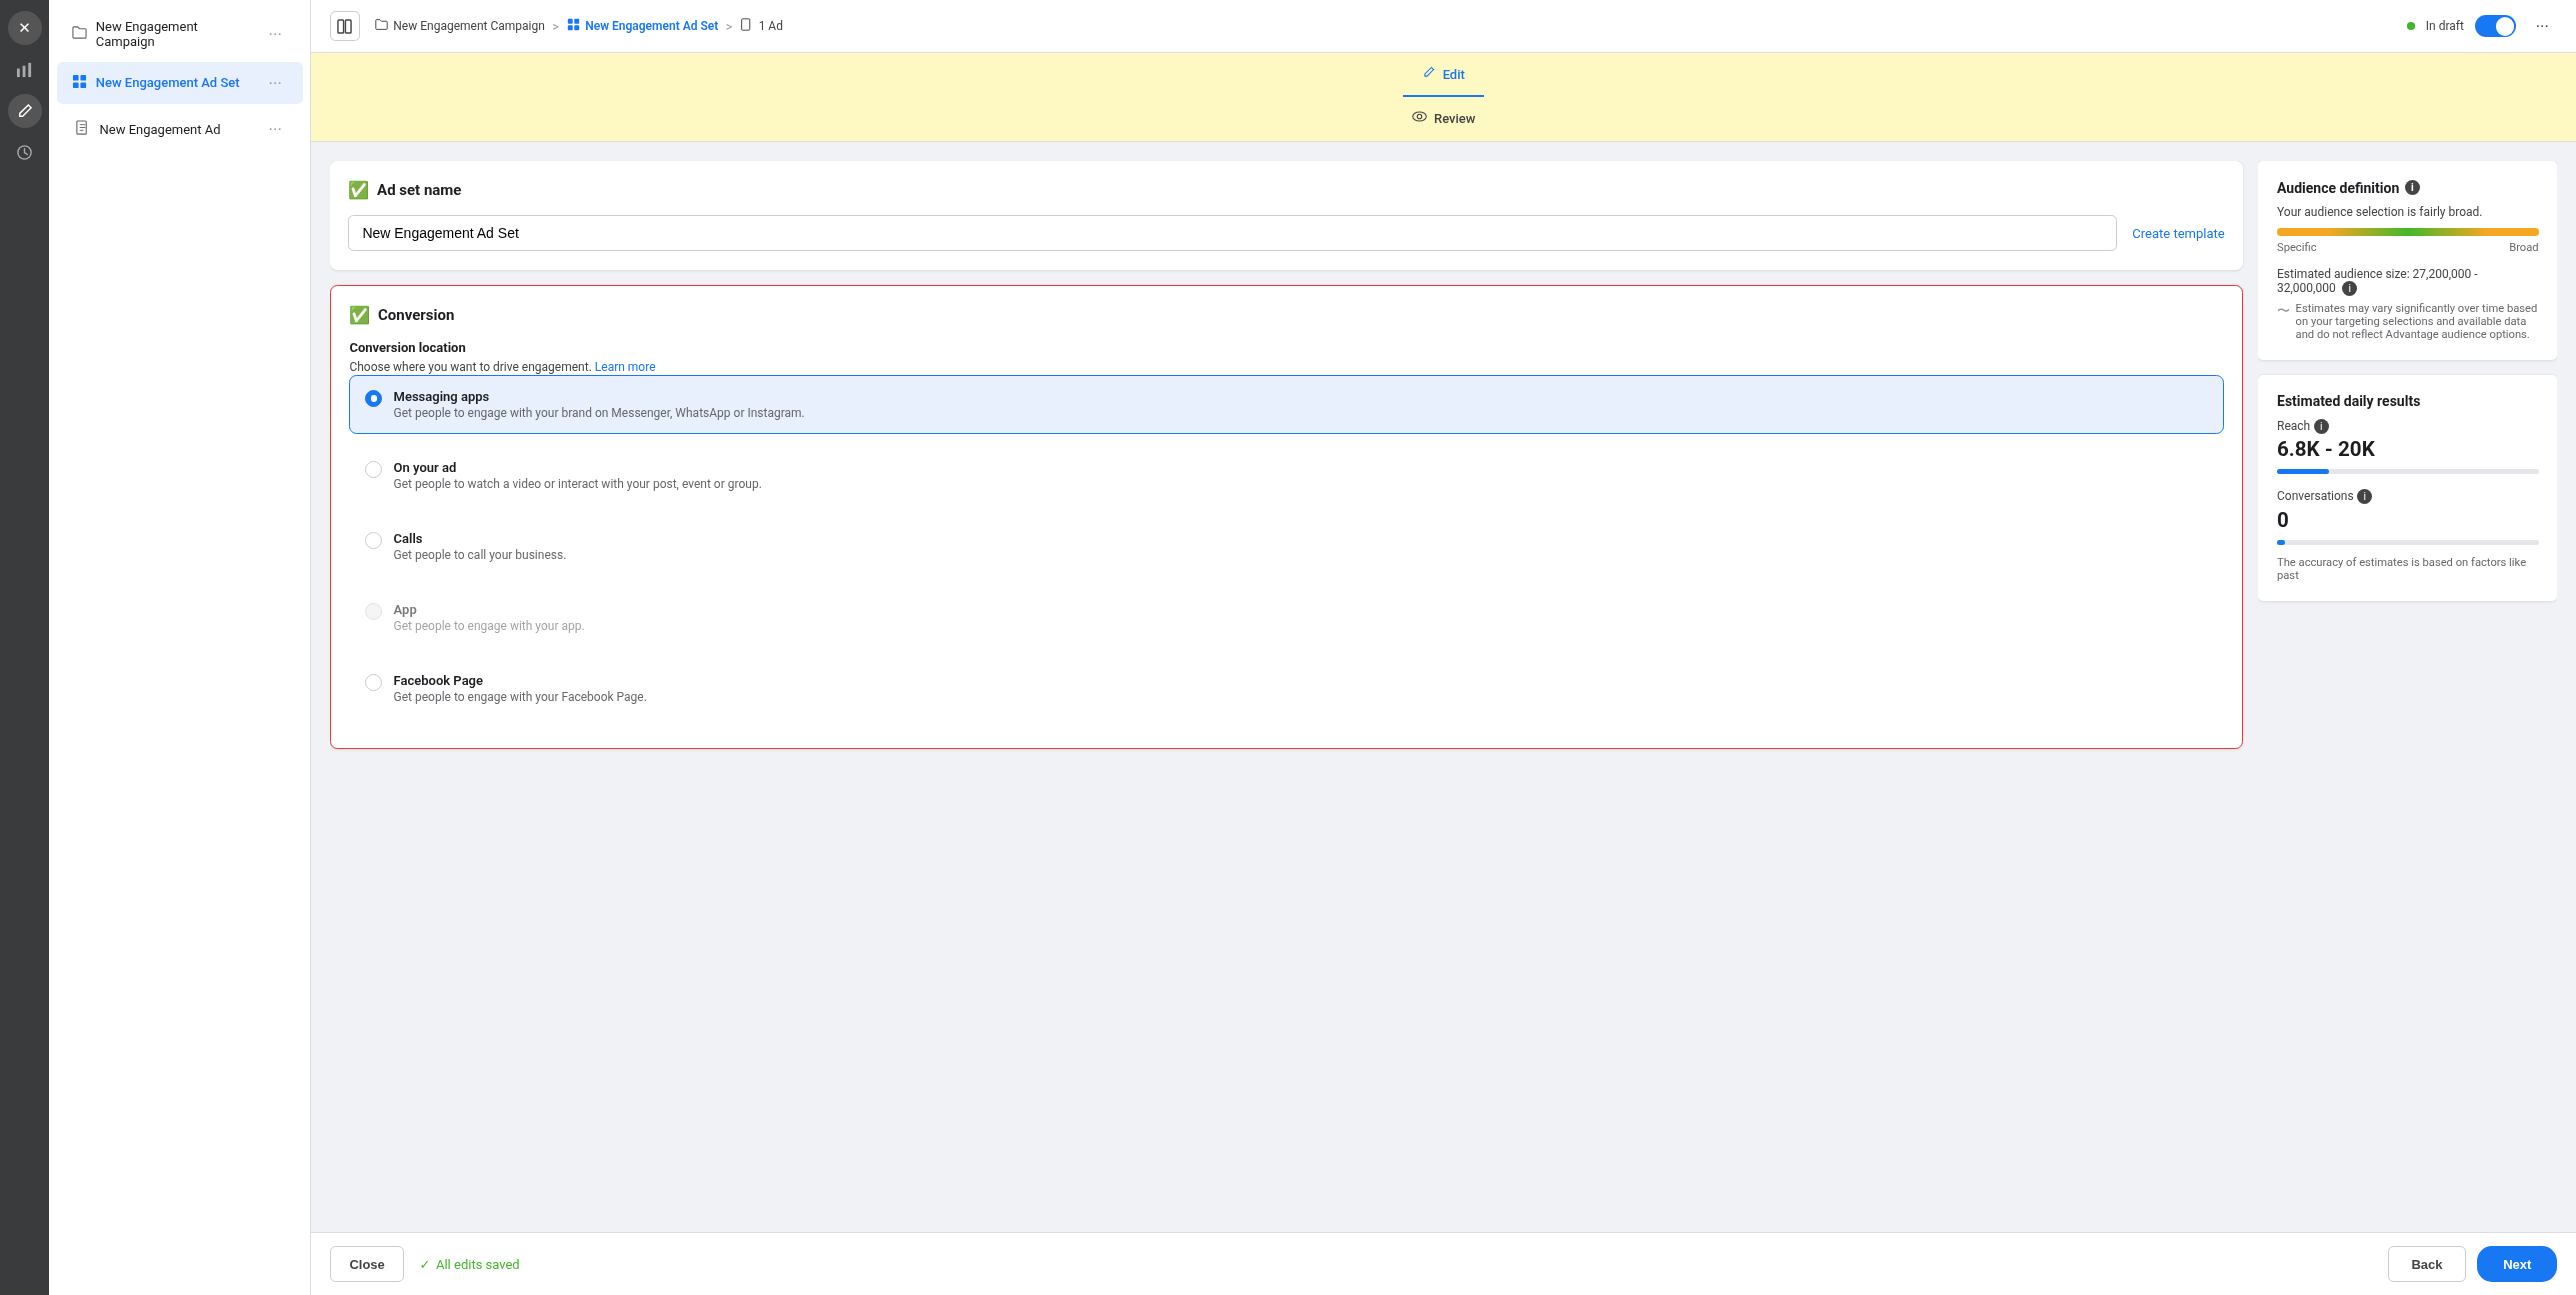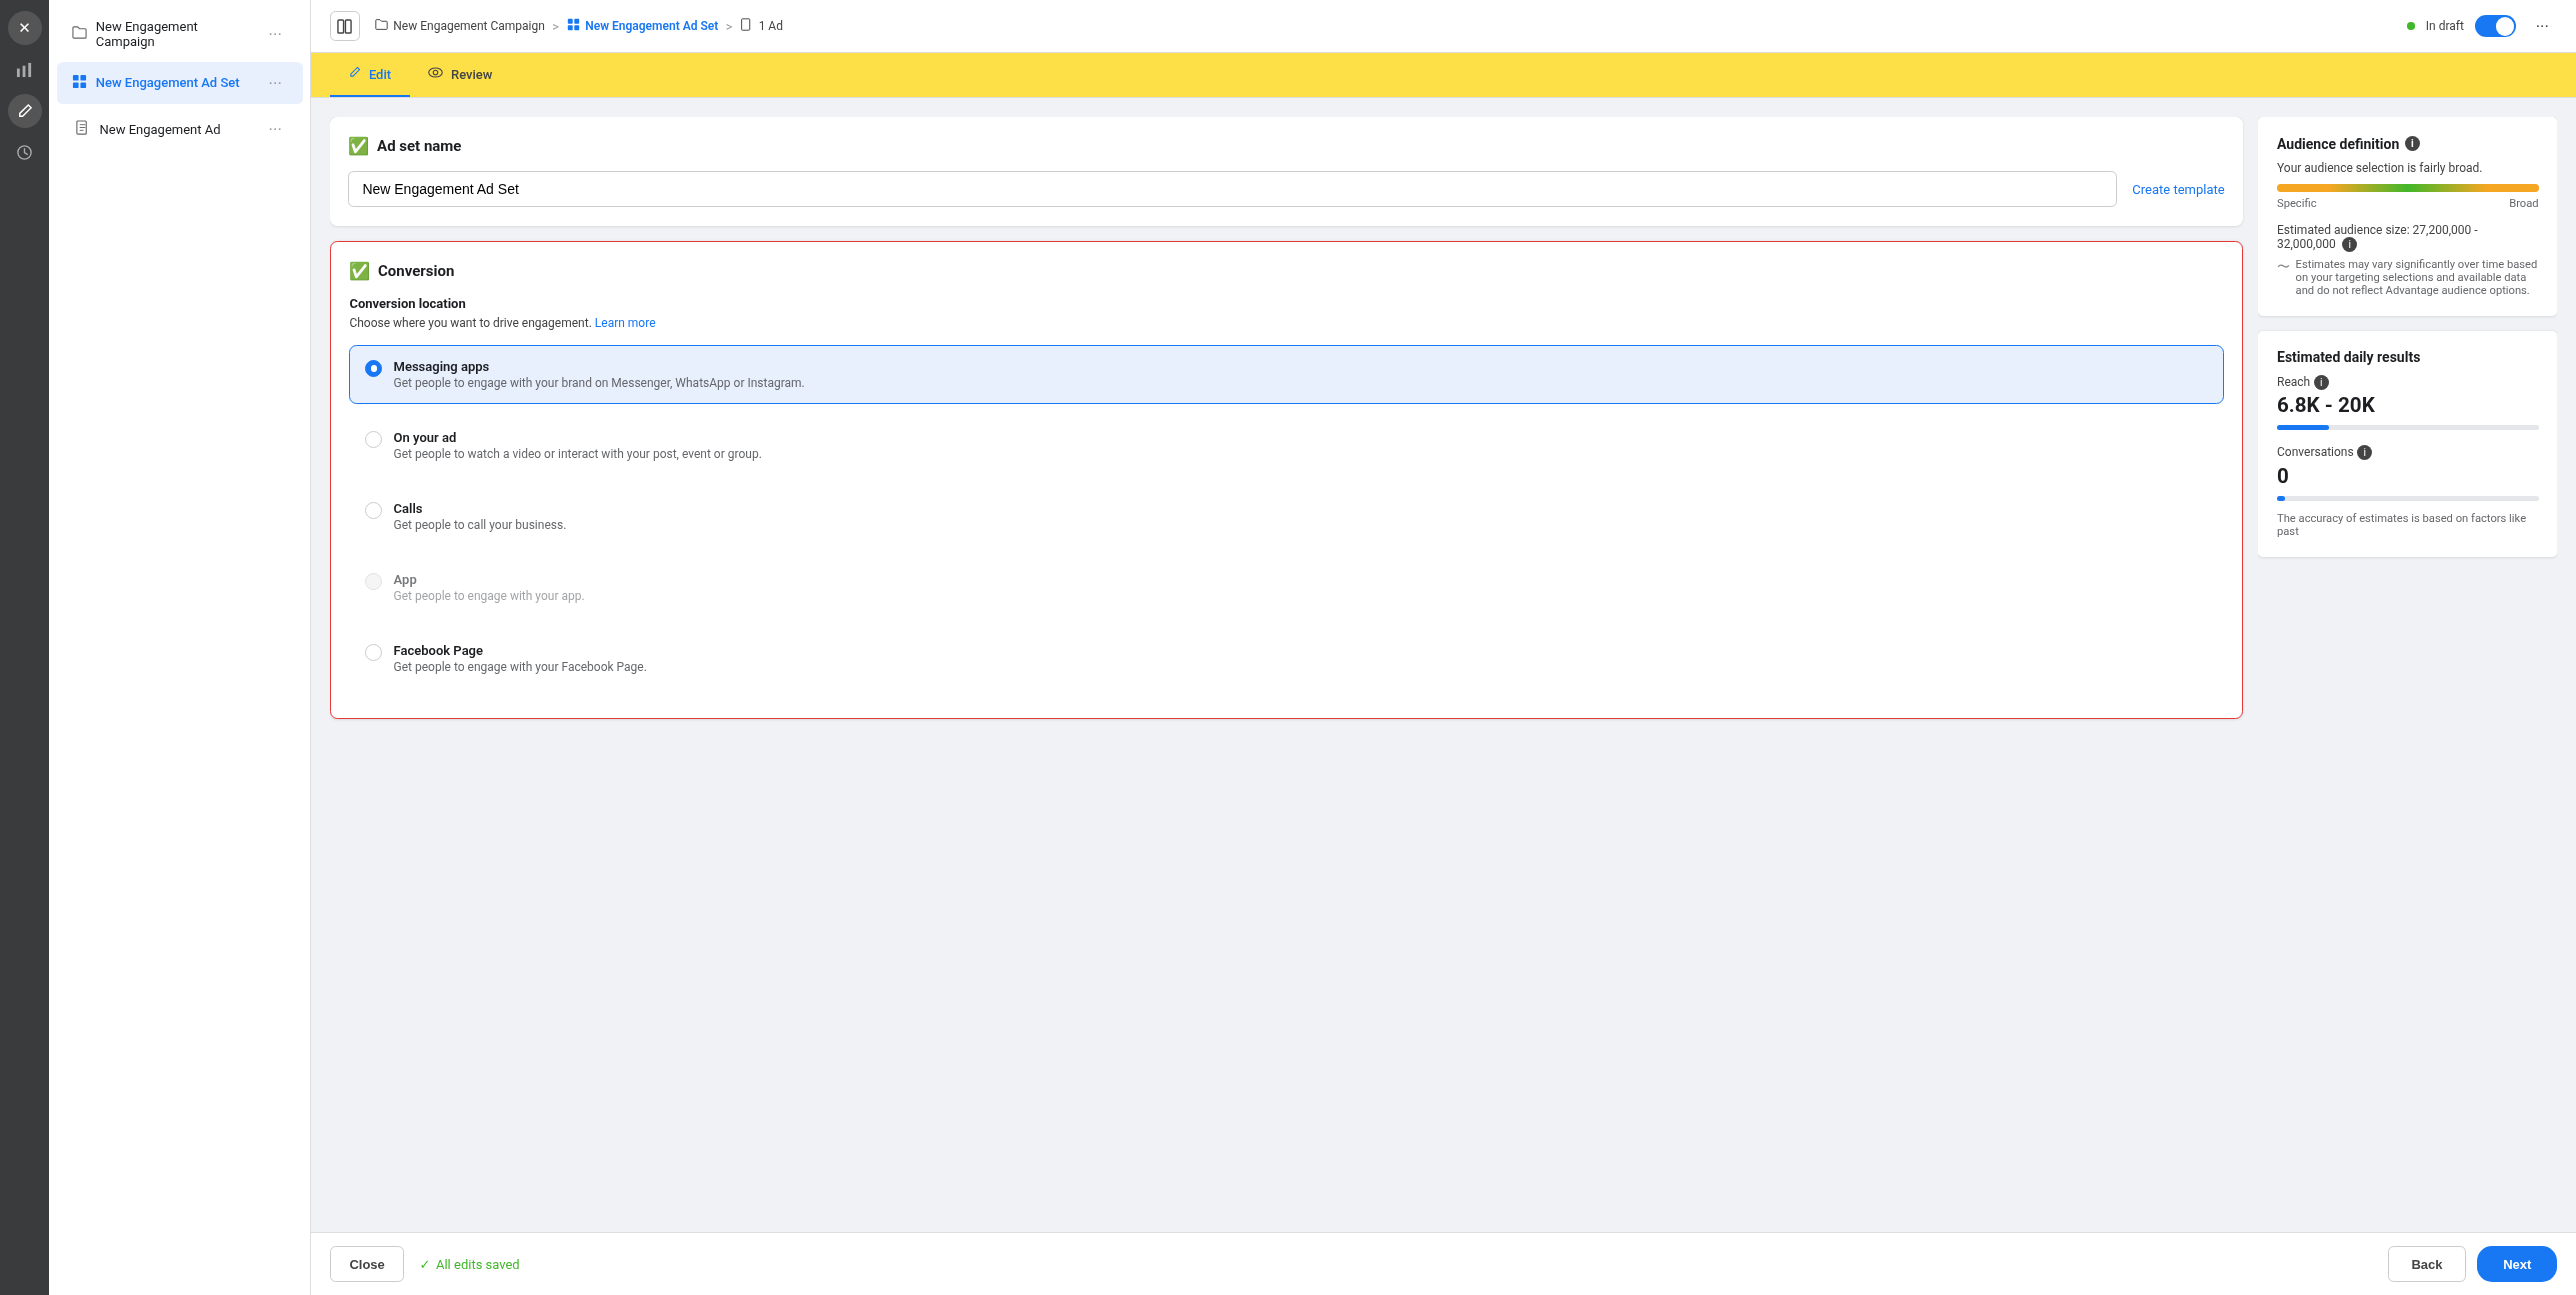--- a/index.html
+++ b/index.html
@@ -135,27 +135,28 @@
       display: flex;
       align-items: center;
       justify-content: center;
       cursor: pointer;
       color: #444;
       font-size: 17px;
     }
 
     
     .edit-review-bar {
-      background: #fde047;
+      background: #fef9c3;
       border-bottom: 0.9px solid #ddd;
       padding: 0 18.7px;
       display: flex;
       align-items: center;
       gap: 0;
       flex-shrink: 0;
+      flex-direction: column;
     }
     .tab-btn {
       display: flex;
       align-items: center;
       gap: 7.5px;
       padding: 13px 18.7px;
       cursor: pointer;
       border-bottom: 2.8px solid transparent;
       font-size: 13px;
       color: #444;
@@ -224,21 +225,21 @@
       display: flex;
       align-items: center;
     }
 
     
     .card.highlighted {
       border: 1.9px solid #e53935;
     }
 
     .section-title { font-size: 13px; font-weight: 700; margin-bottom: 5.6px; }
-    .section-desc { font-size: 12px; color: #444; margin-bottom: 15px; }
+    .section-desc { font-size: 12px; color: #444; margin-bottom: 1px; }
     .learn-more { color: #1877f2; cursor: pointer; text-decoration: none; }
 
     
     .radio-option {
       display: flex;
       align-items: flex-start;
       gap: 11.2px;
       padding: 13px 15px;
       border-radius: 7.5px;
       cursor: pointer;

